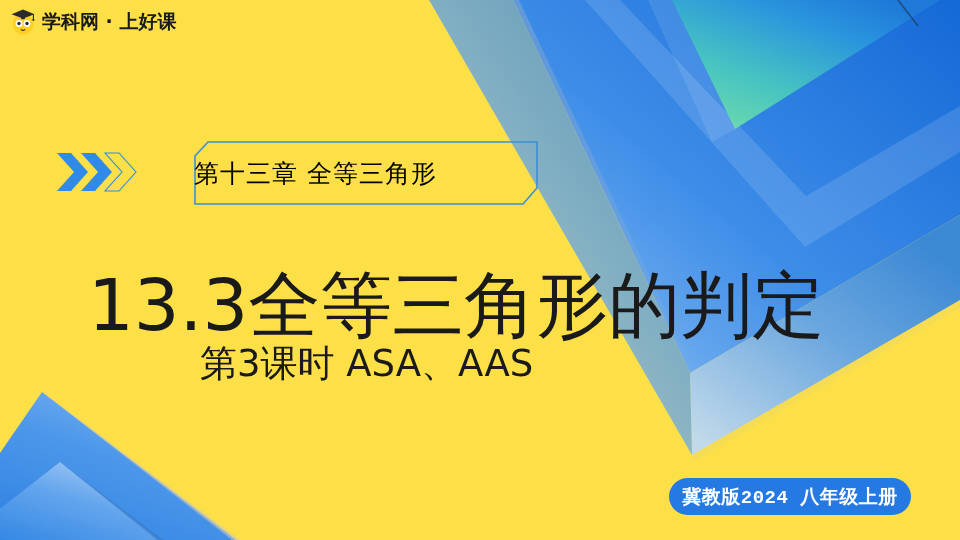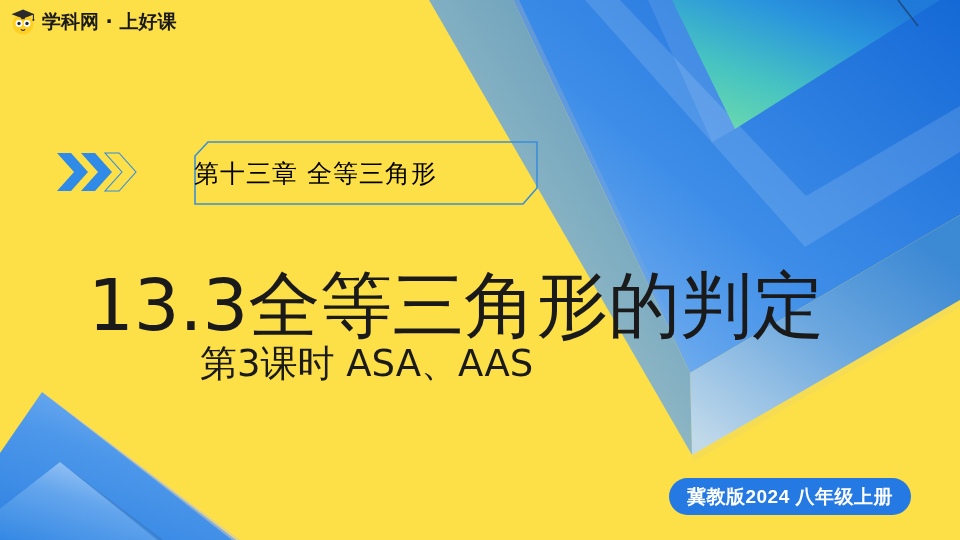--- a/index.html
+++ b/index.html
@@ -130,21 +130,21 @@
     align-items: center;
     justify-content: center;
     z-index: 35;
   }
   .edition-badge span {
     font-size: 19px;
     font-weight: 700;
     color: #ffffff;
     letter-spacing: 0.5px;
     white-space: nowrap;
-    font-family: Liberation Sans, sans-serif;
+    font-family: Liberation Mono, monospace;
   }
 </style>
 </head>
 <body>
 
 <div id="slide">
 
   <svg class="deco-layer" viewBox="0 0 960 540" width="960" height="540" preserveAspectRatio="none">
     <defs>
       <linearGradient id="gBlueA" x1="0" y1="1" x2="1" y2="0">

